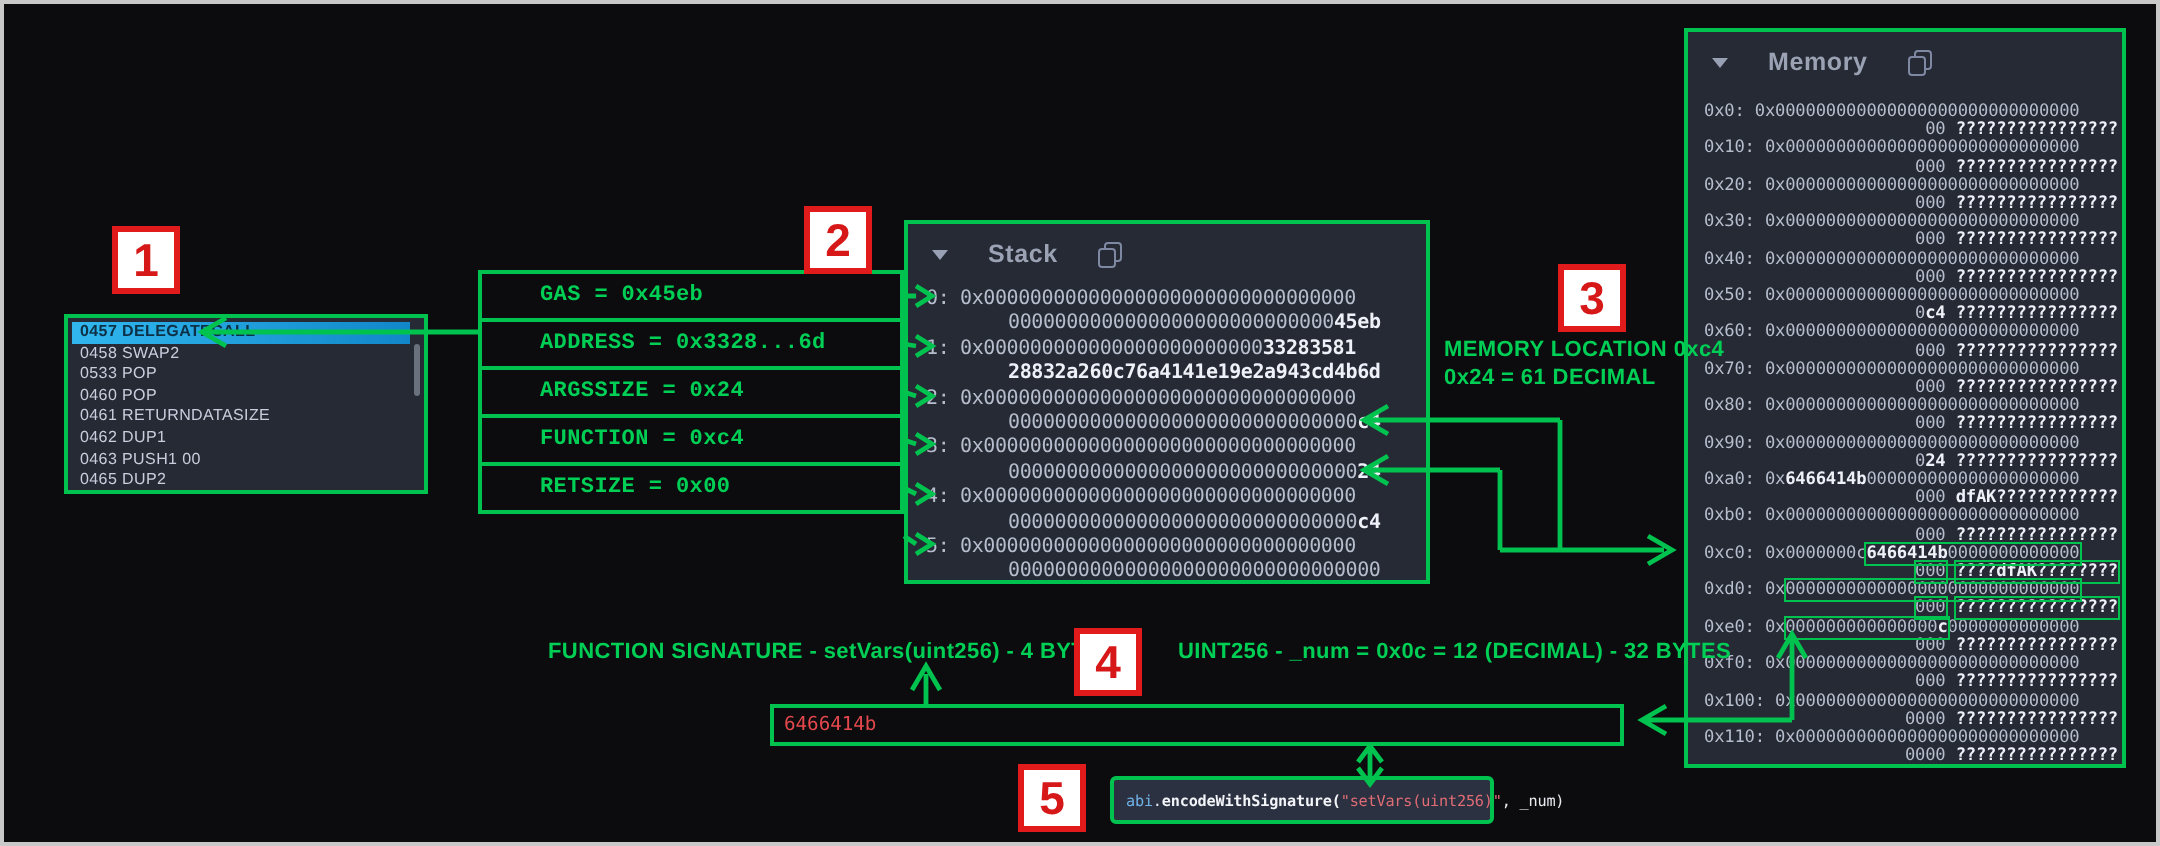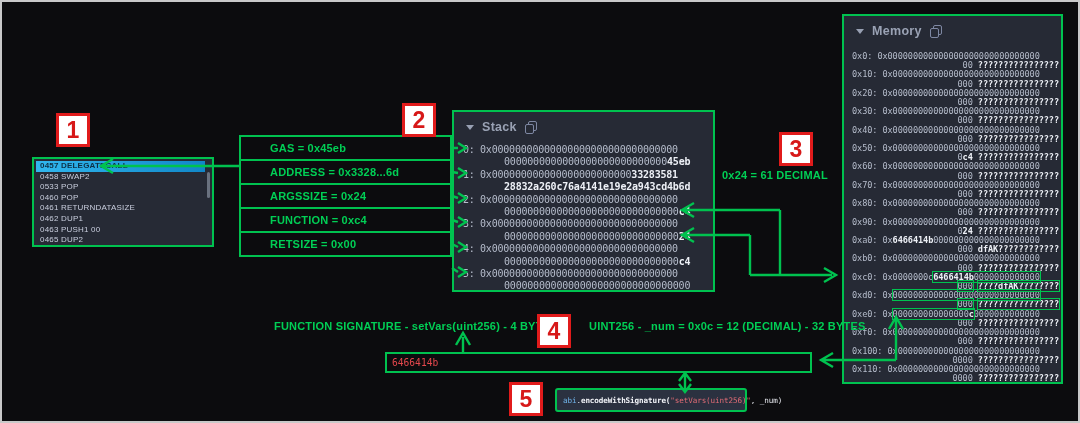--- a/index.html
+++ b/index.html
@@ -7,39 +7,39 @@
     background:#0c0c0e;border:2px solid #c9c9c9;overflow:hidden;
     font-family:"Liberation Sans",sans-serif;}
   .panel{position:absolute;background:#262a35;border:2px solid #00c24f;box-sizing:border-box;z-index:2;}
   #opcodePanel{left:30px;top:155px;width:182px;height:90px;}
   #opRows{position:absolute;left:2px;top:2px;right:7px;}
   .op-row{font-size:8px;line-height:10.6px;padding:0 4px;color:#c9cede;letter-spacing:.2px;white-space:nowrap;}
   .op-row.hl{background:linear-gradient(90deg,#31b7ee,#1187c9);color:#0d3046;font-weight:bold;}
   .opsb{position:absolute;right:2px;top:13px;width:3px;height:26px;background:#69717f;border-radius:2px;}
   #stackPanel{left:450px;top:108px;width:263px;height:182px;}
   #memPanel{left:840px;top:12px;width:221px;height:370px;}
-  .phead{display:flex;align-items:center;gap:8px;padding:8px 0 0 12px;}
+  .phead{display:flex;align-items:center;gap:20px;padding:8px 0 0 12px;}
   .ptitle{color:#9aa2b4;font-size:12.5px;font-weight:bold;letter-spacing:.3px;}
   .tri{width:0;height:0;border-left:4px solid transparent;border-right:4px solid transparent;border-top:5px solid #98a0b3;}
   .copy{position:relative;width:12px;height:13px;}
   .copy::before{content:"";position:absolute;right:0;top:0;width:7px;height:8px;border:1.4px solid #7e88a3;border-radius:2px;}
   .copy::after{content:"";position:absolute;left:0;bottom:0;width:7px;height:8px;border:1.4px solid #7e88a3;border-radius:2px;background:#262a35;}
   #stackRows{position:absolute;left:9px;top:32px;right:4px;
     font-family:"DejaVu Sans Mono",monospace;font-size:10px;line-height:12.4px;
     color:#b6bdcc;letter-spacing:-.2px;white-space:pre;}
   .srow{display:flex;}
   .sidx{width:17px;flex:none;}
   .sval .l2{padding-left:24px;}
   #memRows{position:absolute;left:8px;top:36px;right:2px;
     font-family:"DejaVu Sans Mono",monospace;font-size:8.6px;line-height:9.2px;
     color:#b6bdcc;letter-spacing:-.1px;white-space:pre;}
   .mrow .l2{padding-left:15px;text-align:right;}
   .b{font-weight:bold;color:#eef1f7;}
   .gbox{outline:1.5px solid #00c24f;}
-  #paramCol{position:absolute;left:237px;top:133px;width:213px;z-index:3;}
+  #paramCol{position:absolute;left:237px;top:133px;width:213px;z-index:3;font-family:Liberation Mono, monospace;}
   .param-box{height:26px;margin-top:-2px;border:2px solid #00c24f;box-sizing:border-box;
     display:flex;align-items:center;padding-left:29px;
     color:#00cf55;font-weight:bold;font-size:11px;letter-spacing:.2px;}
   .param-box:first-child{margin-top:0;}
   .note{position:absolute;color:#00cf55;font-weight:bold;font-size:11px;letter-spacing:.2px;z-index:4;white-space:nowrap;}
   #memNote{left:720px;top:166px;line-height:14px;}
   #funcSig{left:272px;top:318px;}
   #uintNote{left:587px;top:318px;}
   #calldata{position:absolute;left:383px;top:350px;width:427px;height:21px;box-sizing:border-box;
     border:2px solid #00c24f;display:flex;align-items:center;padding-left:5px;
@@ -101,20 +101,21 @@
   <div id="memPanel" class="panel">
     <div class="phead">
       <span class="tri"></span>
       <span class="ptitle">Memory</span>
       <span class="copy"></span>
     </div>
     <div id="memRows"><div class="mrow"><div class="l1"><span>0x0: </span><span>0x000000000000000000000000000000</span></div><div class="l2"><span>00 </span><span class="b">????????????????</span></div></div><div class="mrow"><div class="l1"><span>0x10: </span><span>0x00000000000000000000000000000</span></div><div class="l2"><span>000 </span><span class="b">????????????????</span></div></div><div class="mrow"><div class="l1"><span>0x20: </span><span>0x00000000000000000000000000000</span></div><div class="l2"><span>000 </span><span class="b">????????????????</span></div></div><div class="mrow"><div class="l1"><span>0x30: </span><span>0x00000000000000000000000000000</span></div><div class="l2"><span>000 </span><span class="b">????????????????</span></div></div><div class="mrow"><div class="l1"><span>0x40: </span><span>0x00000000000000000000000000000</span></div><div class="l2"><span>000 </span><span class="b">????????????????</span></div></div><div class="mrow"><div class="l1"><span>0x50: </span><span>0x00000000000000000000000000000</span></div><div class="l2"><span>0</span><span class="b">c4</span><span> </span><span class="b">????????????????</span></div></div><div class="mrow"><div class="l1"><span>0x60: </span><span>0x00000000000000000000000000000</span></div><div class="l2"><span>000 </span><span class="b">????????????????</span></div></div><div class="mrow"><div class="l1"><span>0x70: </span><span>0x00000000000000000000000000000</span></div><div class="l2"><span>000 </span><span class="b">????????????????</span></div></div><div class="mrow"><div class="l1"><span>0x80: </span><span>0x00000000000000000000000000000</span></div><div class="l2"><span>000 </span><span class="b">????????????????</span></div></div><div class="mrow"><div class="l1"><span>0x90: </span><span>0x00000000000000000000000000000</span></div><div class="l2"><span>0</span><span class="b">24</span><span> </span><span class="b">????????????????</span></div></div><div class="mrow"><div class="l1"><span>0xa0: </span><span>0x</span><span class="b">6466414b</span><span>000000000000000000000</span></div><div class="l2"><span>000 </span><span class="b">dfAK????????????</span></div></div><div class="mrow"><div class="l1"><span>0xb0: </span><span>0x00000000000000000000000000000</span></div><div class="l2"><span>000 </span><span class="b">????????????????</span></div></div><div class="mrow"><div class="l1"><span>0xc0: </span><span>0x0000000c</span><span class="gbox"><span class="b">6466414b</span><span>0000000000000</span></span></div><div class="l2"><span class="gbox"><span>000</span></span><span> </span><span class="gbox"><span class="b">????dfAK????????</span></span></div></div><div class="mrow"><div class="l1"><span>0xd0: </span><span>0x</span><span class="gbox"><span>00000000000000000000000000000</span></span></div><div class="l2"><span class="gbox"><span>000</span></span><span> </span><span class="gbox"><span class="b">????????????????</span></span></div></div><div class="mrow"><div class="l1"><span>0xe0: </span><span>0x</span><span class="gbox"><span>000000000000000</span><span class="b">c</span></span><span>0000000000000</span></div><div class="l2"><span>000 </span><span class="b">????????????????</span></div></div><div class="mrow"><div class="l1"><span>0xf0: </span><span>0x00000000000000000000000000000</span></div><div class="l2"><span>000 </span><span class="b">????????????????</span></div></div><div class="mrow"><div class="l1"><span>0x100: </span><span>0x0000000000000000000000000000</span></div><div class="l2"><span>0000 </span><span class="b">????????????????</span></div></div><div class="mrow"><div class="l1"><span>0x110: </span><span>0x0000000000000000000000000000</span></div><div class="l2"><span>0000 </span><span class="b">????????????????</span></div></div></div>
   </div>
 
   <div id="memNote" class="note">
+    <div>MEMORY LOCATION 0xc4</div>
     <div>0x24 = 61 DECIMAL</div>
   </div>
   <div id="funcSig" class="note">FUNCTION SIGNATURE - setVars(uint256) - 4 BYTES</div>
   <div id="uintNote" class="note">UINT256 - _num = 0x0c = 12 (DECIMAL) - 32 BYTES</div>
 
   <div id="calldata"><span class="red">6466414b</span><span class="grn"> </span></div>
 
   <div id="codeBox"><span class="blue">abi</span><span class="w">.</span><span class="wb">encodeWithSignature(</span><span class="red2">"setVars(uint256)"</span><span class="w">, _num)</span></div>
 
   <div id="m1" class="marker">1</div>

